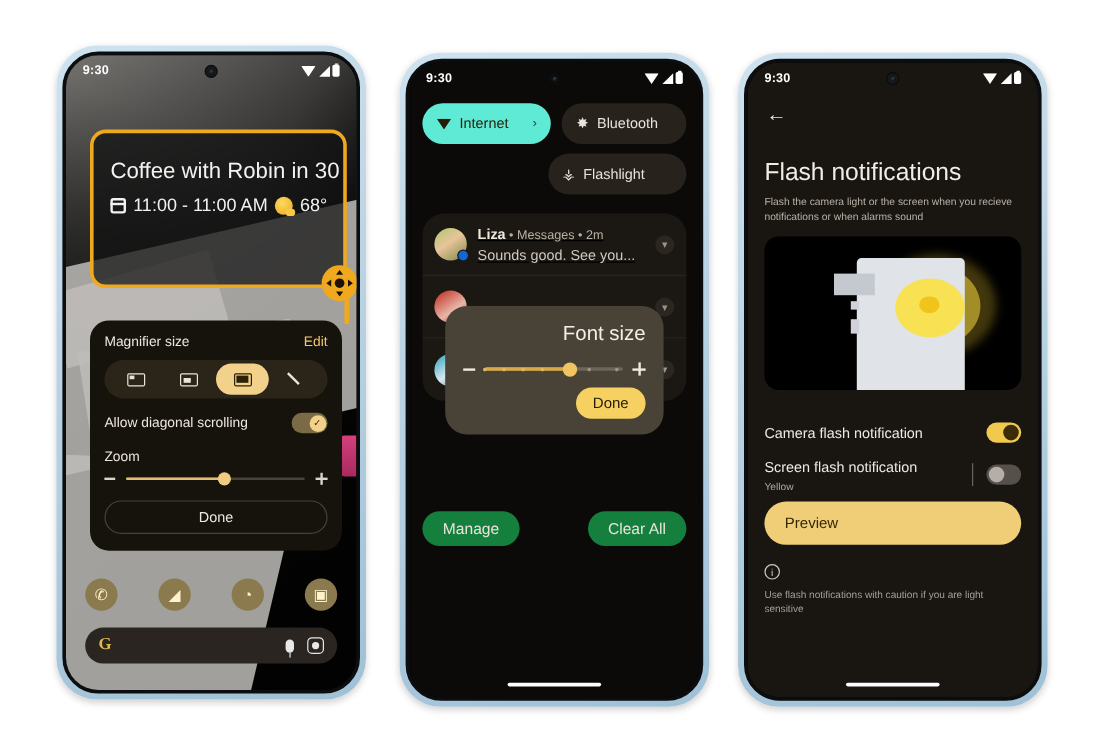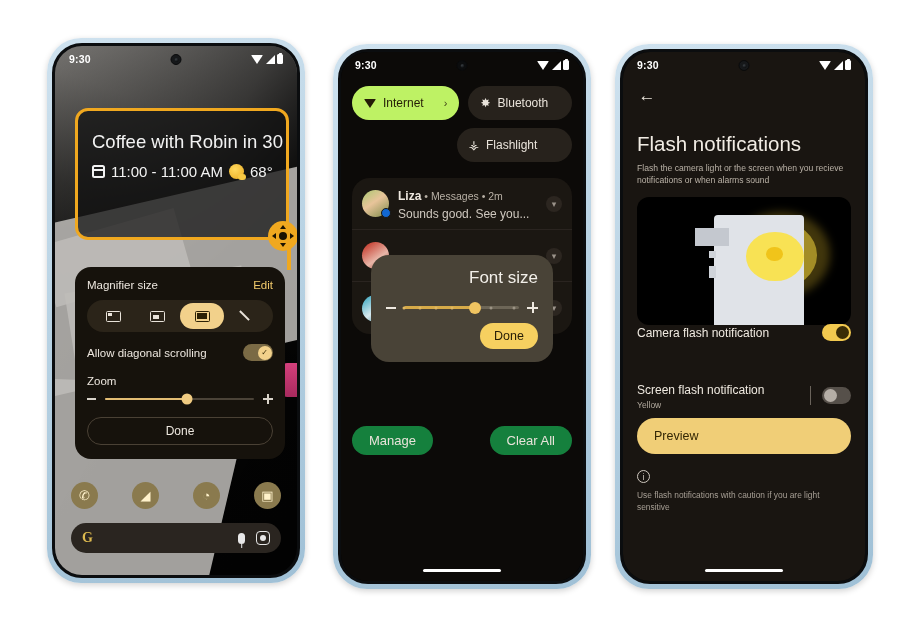--- a/index.html
+++ b/index.html
@@ -287,21 +287,21 @@
   #qs-tiles {
     position: absolute; left: 11px; right: 11px; top: 34px; z-index: 5;
   }
   .qs-row { display: flex; gap: 9px; margin-bottom: 8px; }
   .qs-tile {
     height: 34px; border-radius: 19px;
     display: flex; align-items: center; gap: 7px;
     padding: 0 12px;
     font-size: 12px;
   }
-  .qs-tile.active { background: #bef264; color: #241c06; flex: 1.05; }
+  .qs-tile.active { background: #5eead4; color: #241c06; flex: 1.05; }
   .qs-tile.idle   { background: #27221c; color: #e9e3da; flex: 1; }
   .qs-tile .chev { margin-left: auto; font-size: 11px; opacity: .85; }
   .bt-ic { font-size: 12px; }
 
   #notif-list {
     position: absolute; left: 11px; right: 11px; top: 126px; z-index: 4;
     background: #1b1712; border-radius: 18px; overflow: hidden;
   }
   .notif {
     display: flex; align-items: center; gap: 9px;
@@ -313,21 +313,21 @@
   .avatar {
     width: 27px; height: 27px; border-radius: 50%; flex: none; position: relative;
   }
   .av-liza { background: linear-gradient(145deg,#b8c77a 10%, #e8c49a 45%, #7c8a49 100%); }
   .av-2    { background: linear-gradient(145deg,#c94a3c 15%, #e8b6a8 60%, #8c2f22 100%); }
   .av-3    { background: linear-gradient(145deg,#58b4c9 15%, #d8e9ef 55%, #2d7a8c 100%); }
   .av-badge {
     position: absolute; right: -2px; bottom: -1px; width: 10px; height: 10px;
     border-radius: 50%; background: #1167d3; border: 1.5px solid #1b1712;
   }
-  .notif .body { flex: 1; min-width: 0; }
+  .notif .body { flex: 1; min-width: 0; text-decoration: underline; }
   .notif .meta { font-size: 10.5px; color: #efe9e0; }
   .notif .meta b { font-weight: 700; font-size: 12px; }
   .notif .meta span { color: #b8b0a5; font-weight: 400; }
   .notif .msg {
     font-size: 12px; color: #cfc8bf; margin-top: 2px;
     white-space: nowrap; overflow: hidden; text-overflow: ellipsis;
   }
   .chevdn {
     width: 16px; height: 16px; border-radius: 50%; background: #2c2620;
     display:flex; align-items:center; justify-content:center;
@@ -410,21 +410,21 @@
     position: absolute; border-radius: 50%;
   }
   .glow1 { left: 44%; top: 12%; width: 46%; height: 66%; background: rgba(215,180,40,.30); filter: blur(4px);}
   .glow2 { left: 47%; top: 19%; width: 37%; height: 53%; background: rgba(244,213,60,.55); }
   .glow3 { left: 51%; top: 27%; width: 27%; height: 39%; background: rgba(250,226,70,.92); }
   .glow4 { left: 60.5%; top: 39%; width: 7.5%; height: 11%; background: #f0c41a; }
   .row-setting {
     position: absolute; left: 14px; right: 14px;
     display: flex; align-items: center; z-index: 5;
   }
-  #row-camera-flash { top: 272px; gap: 22px; }
+  #row-camera-flash { top: 300px; gap: 22px; }
   #row-screen-flash { top: 328px; }
   .rs-label { color: #efe9e0; font-size: 12px; }
   .rs-sub { color: #b0a89d; font-size: 8.5px; margin-top: 2px; }
   .rs-spacer { flex: 1; }
   .tgl-on {
     width: 29px; height: 17px; border-radius: 9px; background: #f2c94f; position: relative; flex:none;
   }
   .tgl-on .k { position:absolute; right:2px; top:2px; width:13px; height:13px; border-radius:50%; background:#3a2c06; }
   .tgl-off {
     width: 29px; height: 17px; border-radius: 9px; background: #56504a; position: relative; flex:none;

